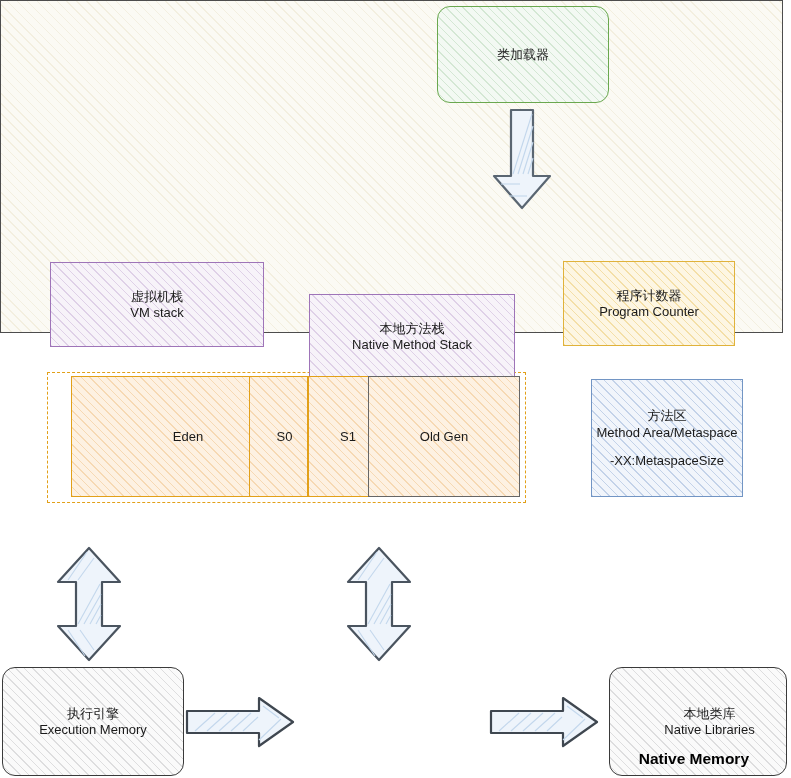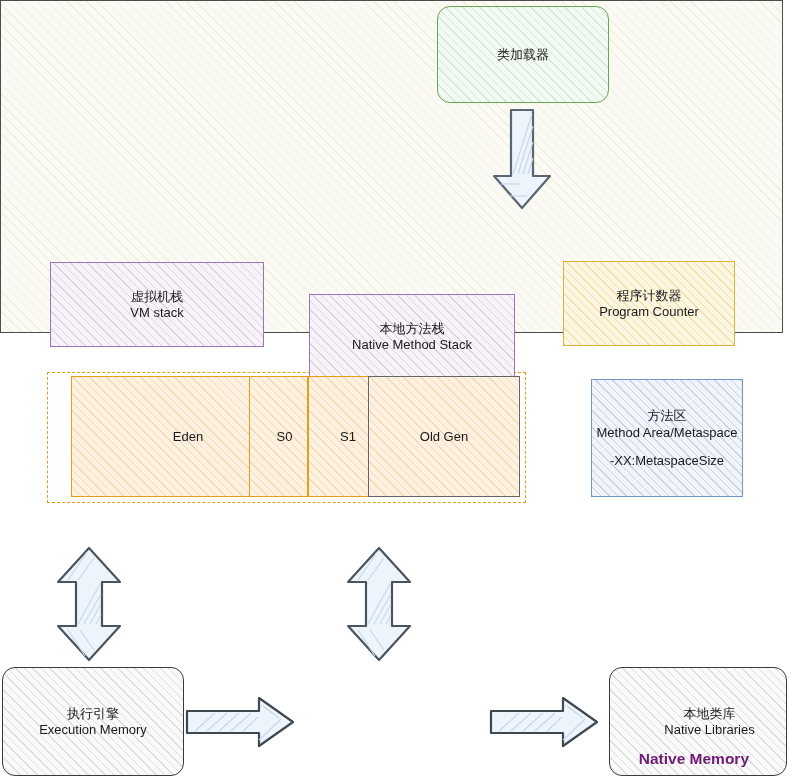--- a/index.html
+++ b/index.html
@@ -88,21 +88,21 @@
   #native-memory-container {
     left: 4px; top: 212px; width: 781px; height: 331px;
     border: 1.6px solid #4d4d4d;
     z-index: 1;
   }
   #native-memory-label {
     position: absolute;
     right: 42px; bottom: 10px;
     font-size: 15.5px;
     font-weight: bold;
-    color: #701a75;
+    color: #000000;
     z-index: 4;
     margin-left: 20px;
   }
   #vm-stack-box {
     left: 50px; top: 262px; width: 214px; height: 85px;
     border: 1.5px solid #9e74b8;
   }
   #native-method-stack-box {
     left: 309px; top: 262px; width: 206px; height: 85px;
     border: 1.5px solid #9e74b8;

